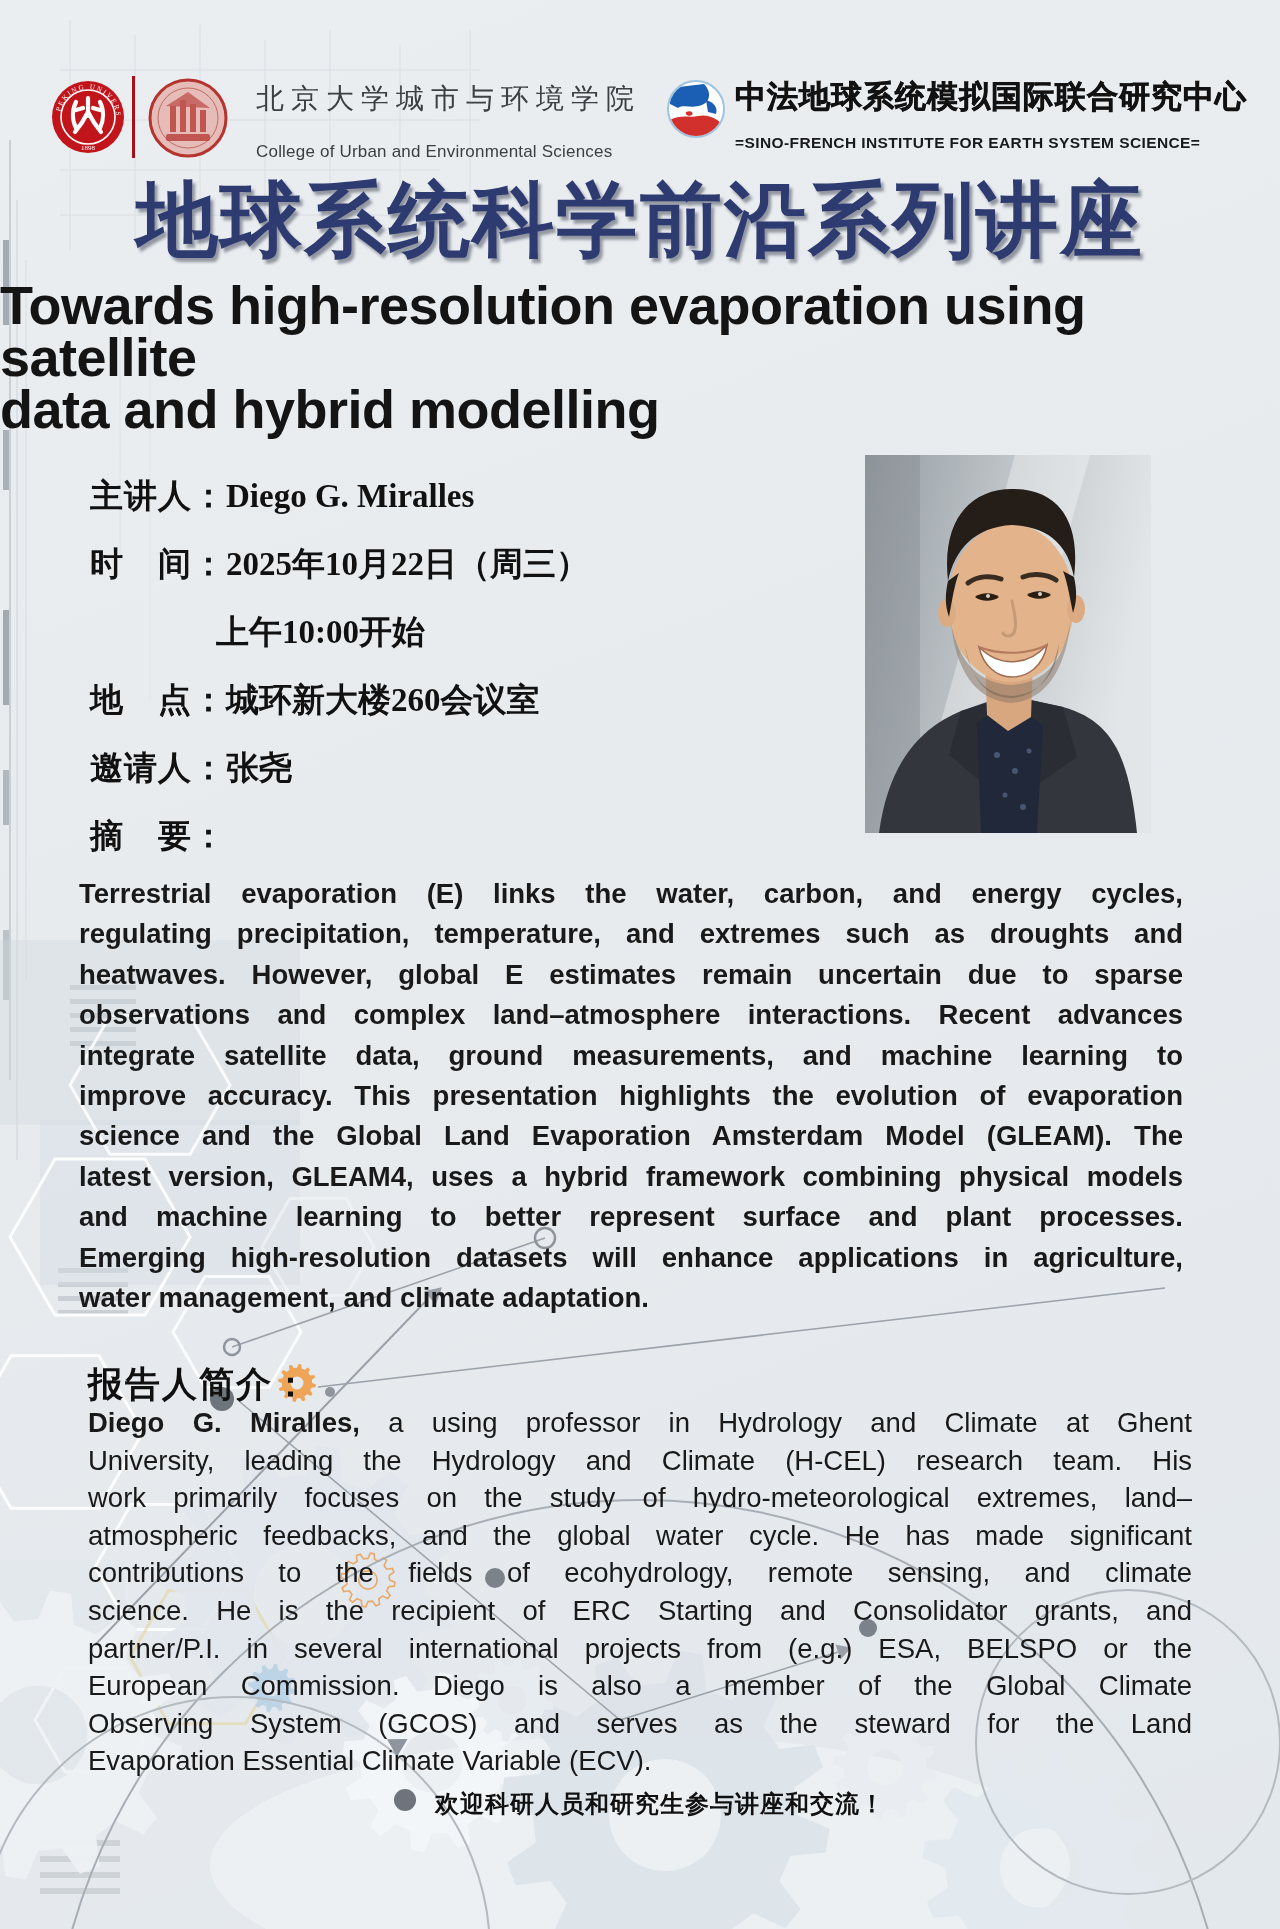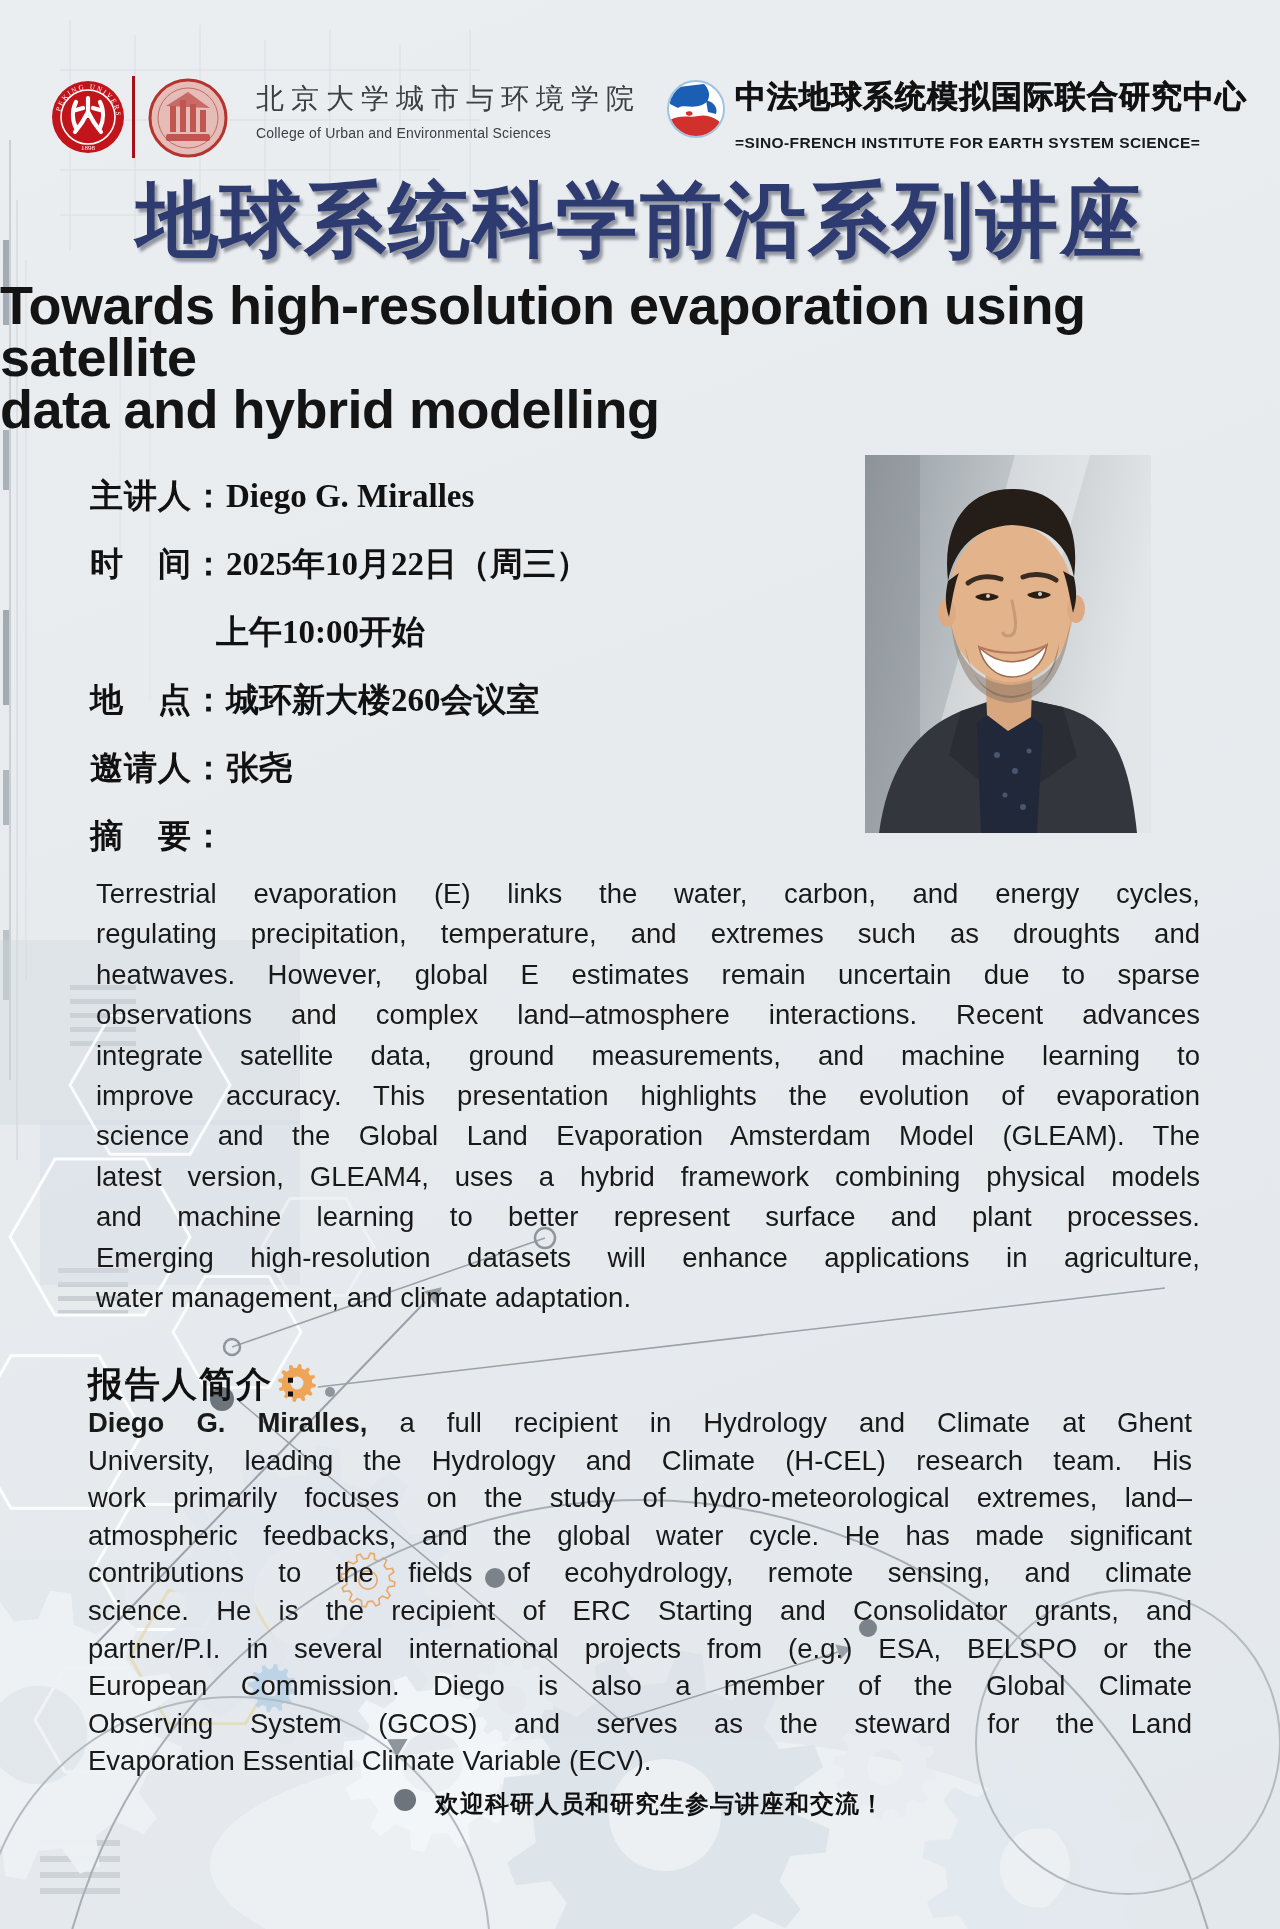--- a/index.html
+++ b/index.html
@@ -8,21 +8,21 @@
     background:linear-gradient(160deg,#ebeef1 0%,#e7ebee 45%,#e3e8ec 100%);
     font-family:"Liberation Sans","DejaVu Sans",sans-serif;color:#1b1b1b;
   }
   svg{display:block}
   .deco{position:absolute;left:0;top:0;z-index:0;pointer-events:none}
 
   
   .hdr-seals{position:absolute;left:40px;top:64px;z-index:2}
   .college{position:absolute;left:256px;top:80px;z-index:2}
   .college-cn{font-size:28px;font-weight:500;letter-spacing:7px;color:#3c4043;font-family:"Liberation Sans",sans-serif;}
-  .college-en{margin-top:7px;font-size:14px;color:#3c4043;letter-spacing:.2px}
+  .college-en{margin-top:24px;font-size:17px;color:#3c4043;letter-spacing:.2px}
   .globe-logo{position:absolute;left:666px;top:78px;z-index:2}
   .institute{position:absolute;left:735px;top:76px;z-index:2;width:520px}
   .institute-cn{font-size:31px;font-weight:900;color:#121212;letter-spacing:1px;font-family:"Liberation Sans",sans-serif;-webkit-text-stroke:.6px #121212;}
   .institute-en{margin-top:16px;font-size:15.5px;font-weight:700;color:#17191b;letter-spacing:.4px}
 
   
   .cn-title{position:absolute;left:0;top:166px;width:100%;text-align:center;z-index:2;
     font-family:Liberation Mono, monospace;font-weight:700;font-size:82px;
     color:#2e3b70;letter-spacing:2px;text-shadow:3px 4px 3px rgba(25,30,50,.42);}
   .en-title{position:absolute;left:0;top:279px;width:100%;text-align:left;z-index:2;
@@ -31,22 +31,22 @@
   
   .irow{position:absolute;left:90px;z-index:2;font-family:"Liberation Serif","DejaVu Serif",serif;
     font-weight:700;font-size:33px;color:#111;white-space:nowrap;}
   .irow .ilabel{letter-spacing:1px}
   .r1{top:474px}.r2{top:542px}.r3{top:610px;padding-left:126px}.r4{top:678px}.r5{top:746px}.r6{top:814px}
 
   
   .photo{position:absolute;left:865px;top:455px;width:286px;height:378px;z-index:2;}
 
   
-  .abstract{position:absolute;left:96px;top:874px;width:1104px;z-index:2;
-    font-size:27.5px;line-height:40.4px;color:#191919;}
+  .abstract{position:absolute;left:79px;top:874px;width:1104px;z-index:2;
+    font-size:27.5px;line-height:40.4px;color:#191919;font-weight:bold;}
   .bio-heading{position:absolute;left:88px;top:1346px;z-index:2;
     font-family:"Liberation Serif","DejaVu Serif",serif;font-weight:700;font-size:35px;color:#101010;letter-spacing:2px;margin-top:15px;}
   .bio{position:absolute;left:88px;top:1404px;width:1104px;z-index:2;
     font-size:27.5px;line-height:37.6px;color:#191919;}
   .jline{text-align:justify;text-align-last:justify}
   .lline{text-align:left}
   .bio b,.bio .bold{font-weight:700}
 
   .welcome{position:absolute;left:160px;top:1788px;width:1000px;text-align:center;z-index:2;
     font-family:"Liberation Serif","DejaVu Serif",serif;font-weight:700;font-size:24px;color:#101010;letter-spacing:1px;}
@@ -309,21 +309,21 @@
     <div class="jline">improve accuracy. This presentation highlights the evolution of evaporation</div>
     <div class="jline">science and the Global Land Evaporation Amsterdam Model (GLEAM). The</div>
     <div class="jline">latest version, GLEAM4, uses a hybrid framework combining physical models</div>
     <div class="jline">and machine learning to better represent surface and plant processes.</div>
     <div class="jline">Emerging high-resolution datasets will enhance applications in agriculture,</div>
     <div class="lline">water management, and climate adaptation.</div>
   </div>
 
   <div class="bio-heading">报告人简介：</div>
   <div class="bio">
-    <div class="jline"><span class="bold">Diego G. Miralles,</span><span> a full recipient in Hydrology and Climate at Ghent</span></div>
+    <div class="jline"><span class="bold">Diego G. Miralles,</span><span> a using professor in Hydrology and Climate at Ghent</span></div>
     <div class="jline">University, leading the Hydrology and Climate (H-CEL) research team. His</div>
     <div class="jline">work primarily focuses on the study of hydro-meteorological extremes, land–</div>
     <div class="jline">atmospheric feedbacks, and the global water cycle. He has made significant</div>
     <div class="jline">contributions to the fields of ecohydrology, remote sensing, and climate</div>
     <div class="jline">science. He is the recipient of ERC Starting and Consolidator grants, and</div>
     <div class="jline">partner/P.I. in several international projects from (e.g.) ESA, BELSPO or the</div>
     <div class="jline">European Commission. Diego is also a member of the Global Climate</div>
     <div class="jline">Observing System (GCOS) and serves as the steward for the Land</div>
     <div class="lline">Evaporation Essential Climate Variable (ECV).</div>
   </div>

